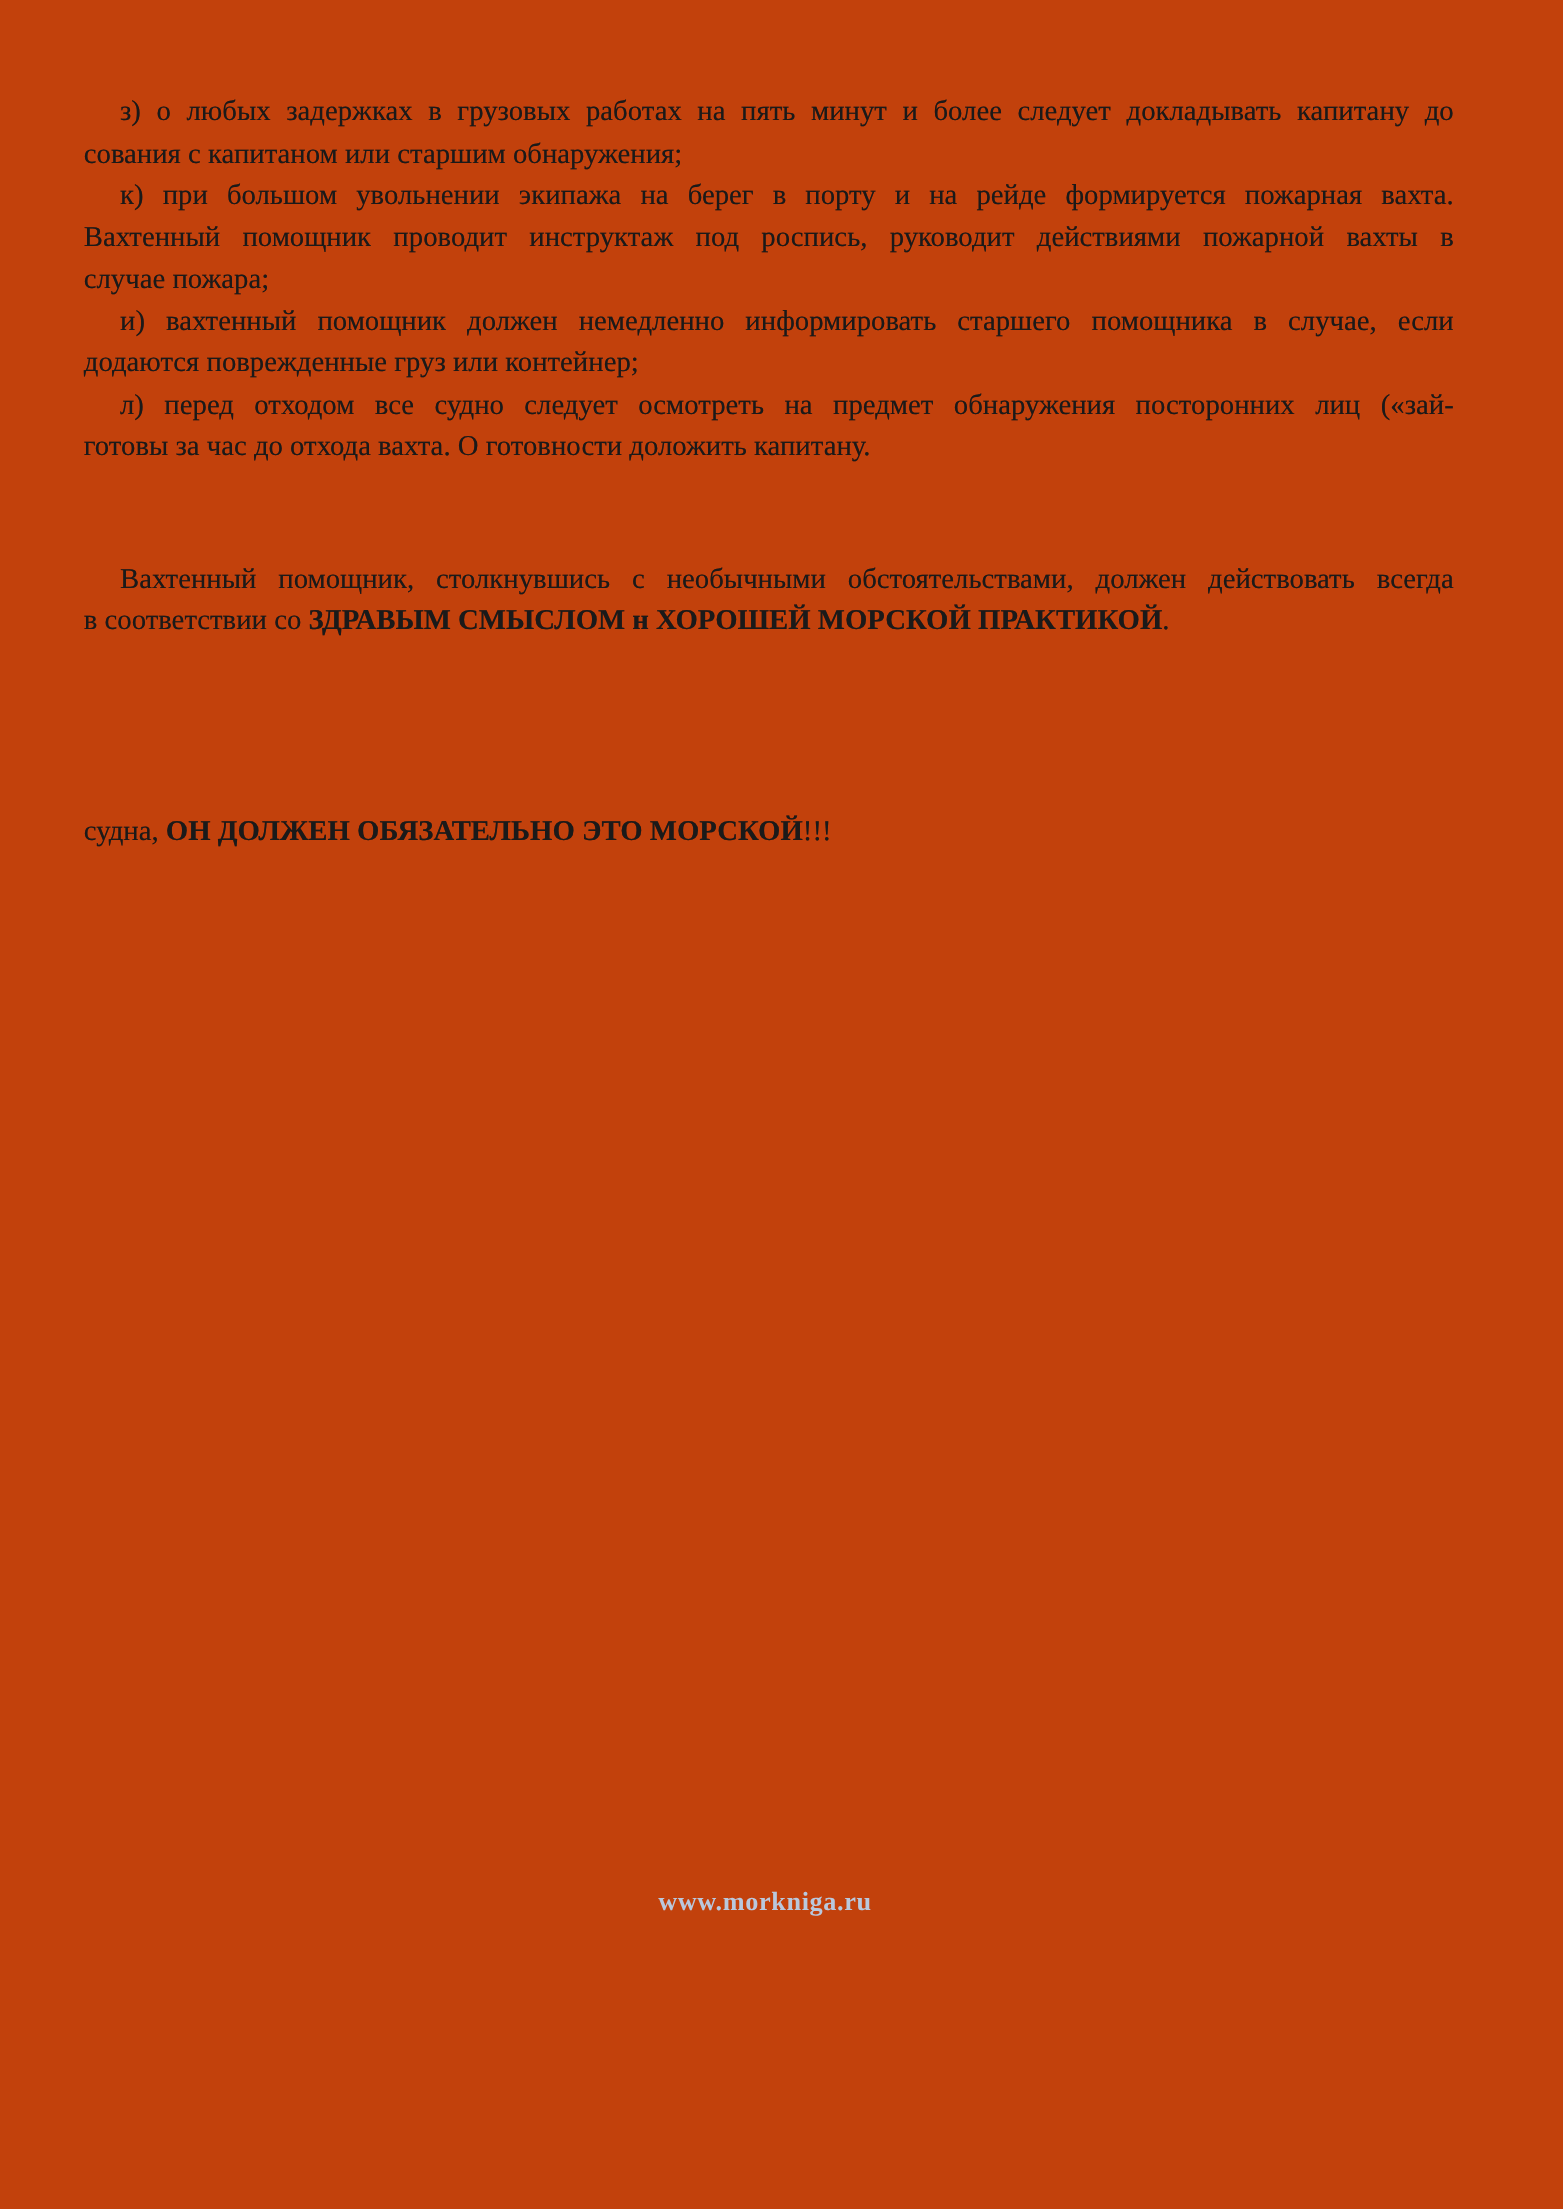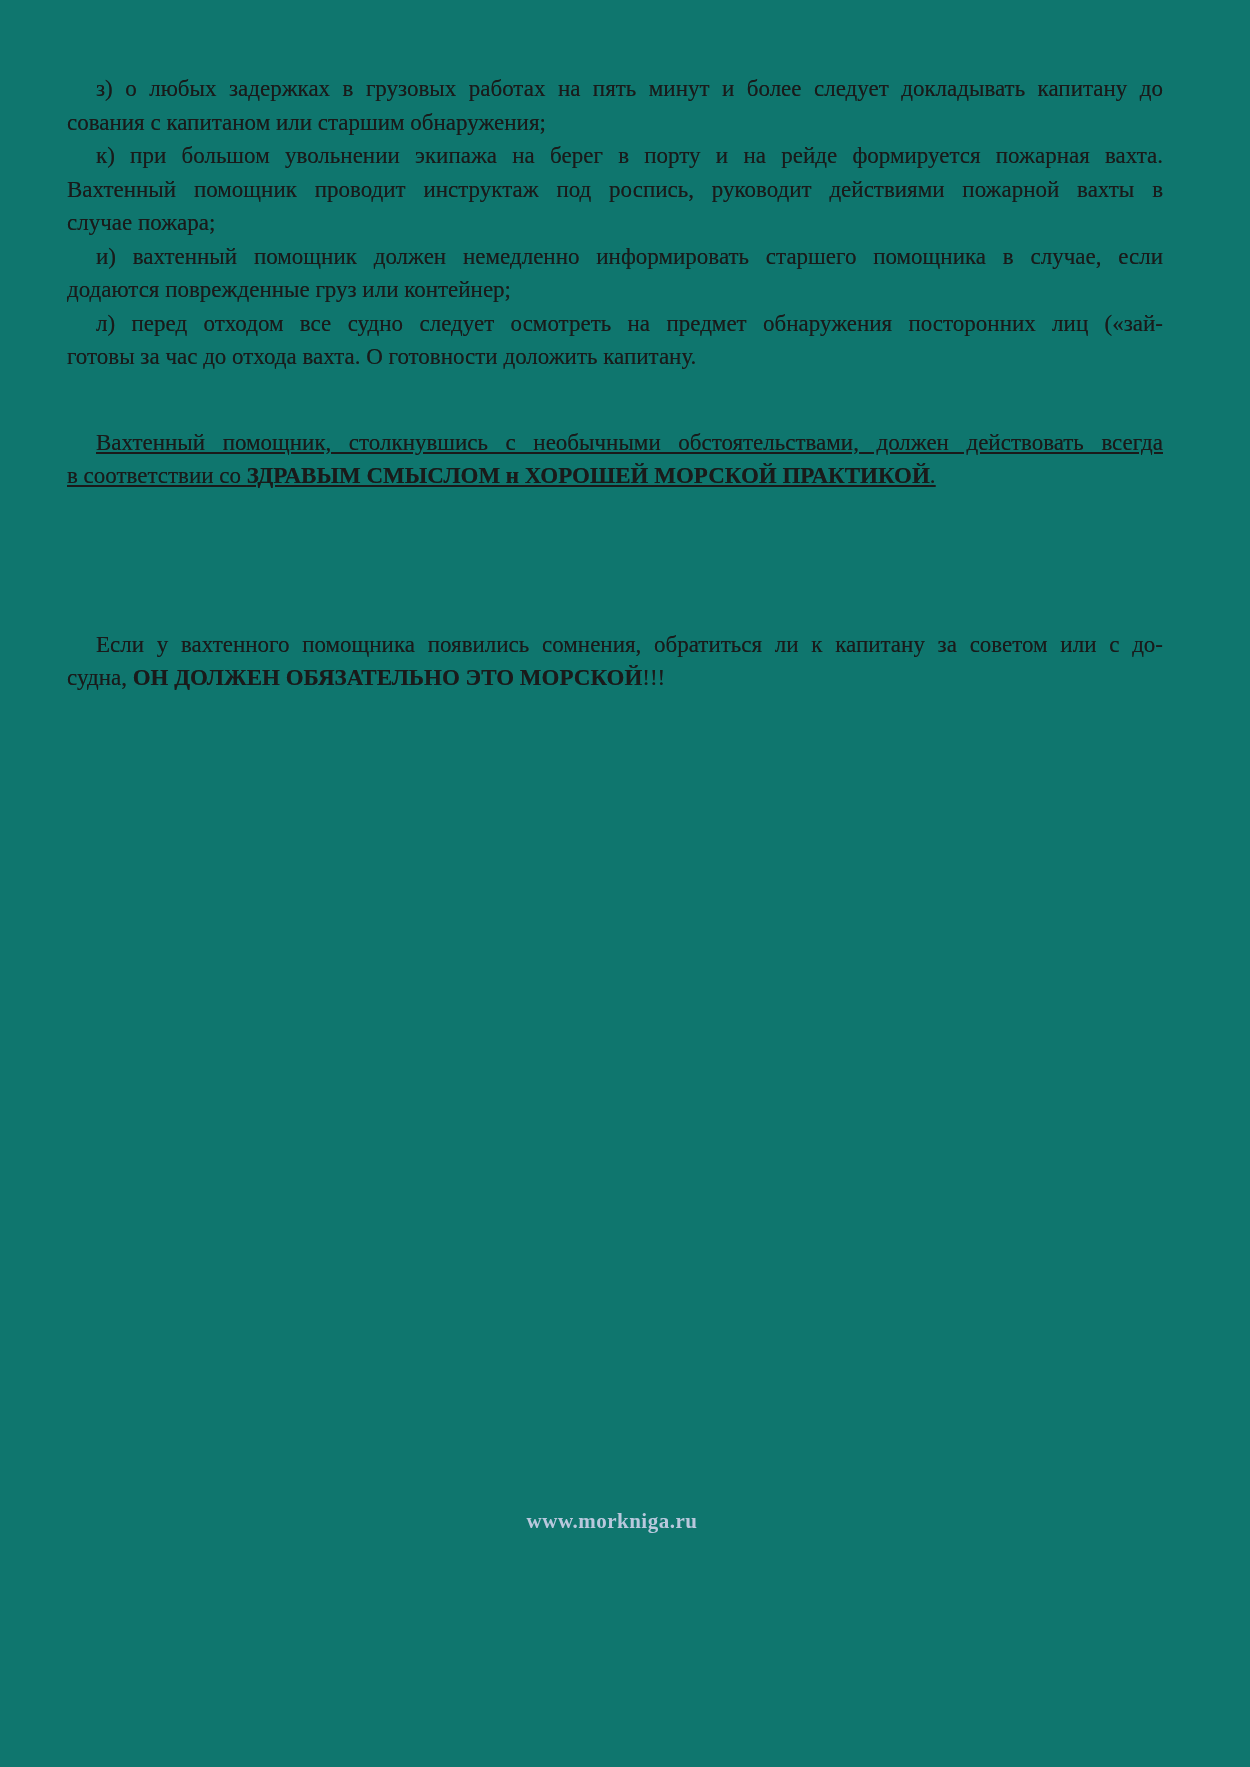--- a/index.html
+++ b/index.html
@@ -4,36 +4,36 @@
 <style>
   html, body {
     margin: 0;
     padding: 0;
     background: #ffffff;
   }
   #page {
     position: relative;
     width: 1250px;
     height: 1767px;
-    background: #0f766e;
+    background: #c2410c;
     overflow: hidden;
     font-family: "Liberation Serif", "DejaVu Serif", serif;
   }
   #doc {
     position: absolute;
     left: 67px;
     top: 72px;
     width: 1096px;
     color: #1a1a1a;
     font-size: 23px;
     text-shadow: 0 0 0.5px rgba(20,20,20,0.55);
   }
   .para { margin: 0; }
   
-  #doc .para:nth-child(5) { margin-top: 52px; text-decoration: underline; }
+  #doc .para:nth-child(5) { margin-top: 72px; }
   #doc .para:nth-child(6) { margin-top: 135px; }
   .line {
     line-height: 33.5px;
     height: 33.5px;
     text-align: justify;
     white-space: normal;
   }
   .line.just {
     text-align-last: justify;
     -moz-text-align-last: justify;
@@ -78,18 +78,17 @@
       </div>
       <div class="para">
         <div class="line just indent"><span>л) перед отходом все судно следует осмотреть на предмет обнаружения посторонних лиц («зай-</span></div>
         <div class="line last"><span>готовы за час до отхода вахта. О готовности доложить капитану.</span></div>
       </div>
       <div class="para">
         <div class="line just indent"><span>Вахтенный помощник, столкнувшись с необычными обстоятельствами, должен действовать всегда</span></div>
         <div class="line last"><span>в соответствии со </span><span class="b">ЗДРАВЫМ СМЫСЛОМ н ХОРОШЕЙ МОРСКОЙ ПРАКТИКОЙ</span><span>.</span></div>
       </div>
       <div class="para">
-        <div class="line just indent"><span>Если у вахтенного помощника появились сомнения, обратиться ли к капитану за советом или с до-</span></div>
         <div class="line last"><span>судна, </span><span class="b">ОН ДОЛЖЕН ОБЯЗАТЕЛЬНО ЭТО МОРСКОЙ</span><span>!!!</span></div>
       </div>
     </div>
   <div id="watermark" style="color: rgb(185, 200, 221);">www.morkniga.ru</div>
 </div>
 
 </body></html>

